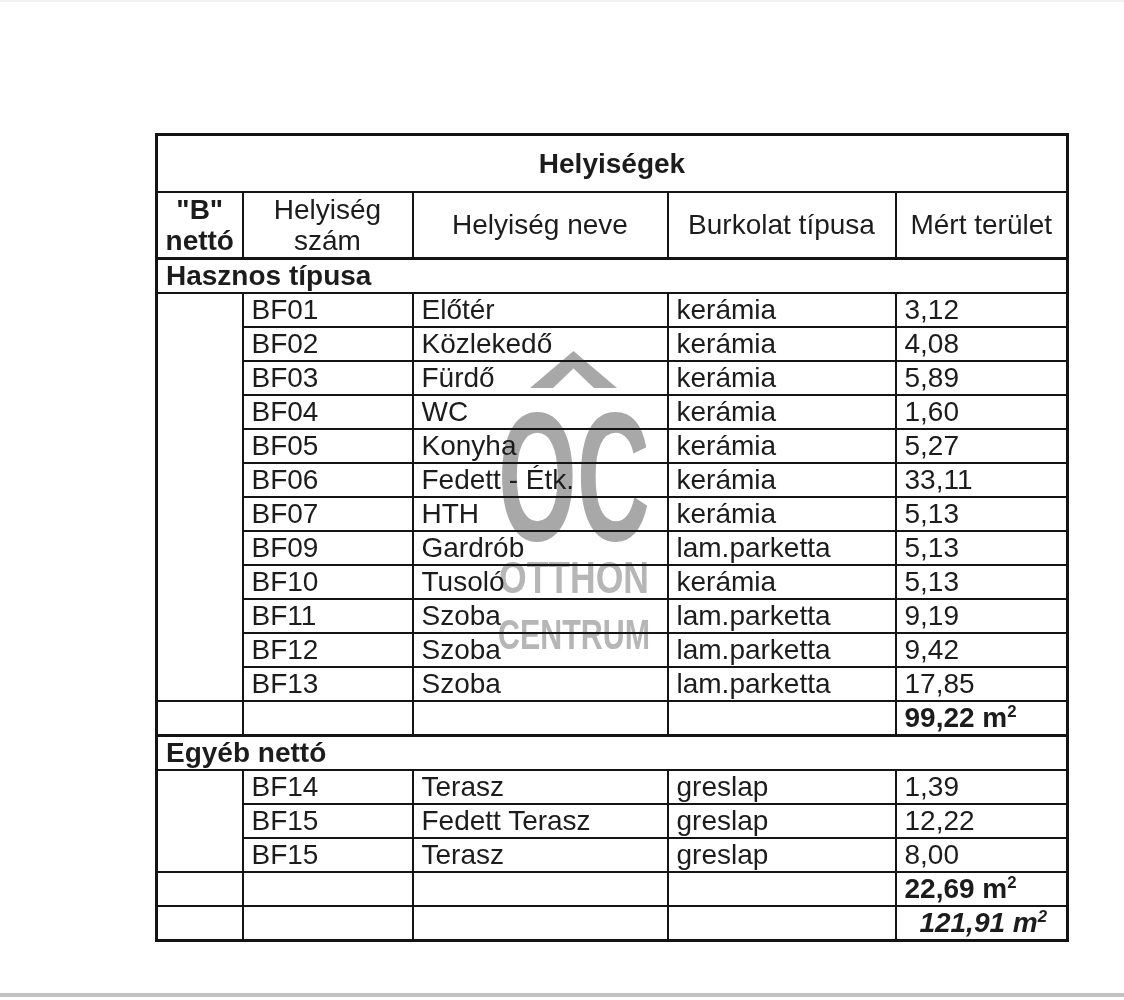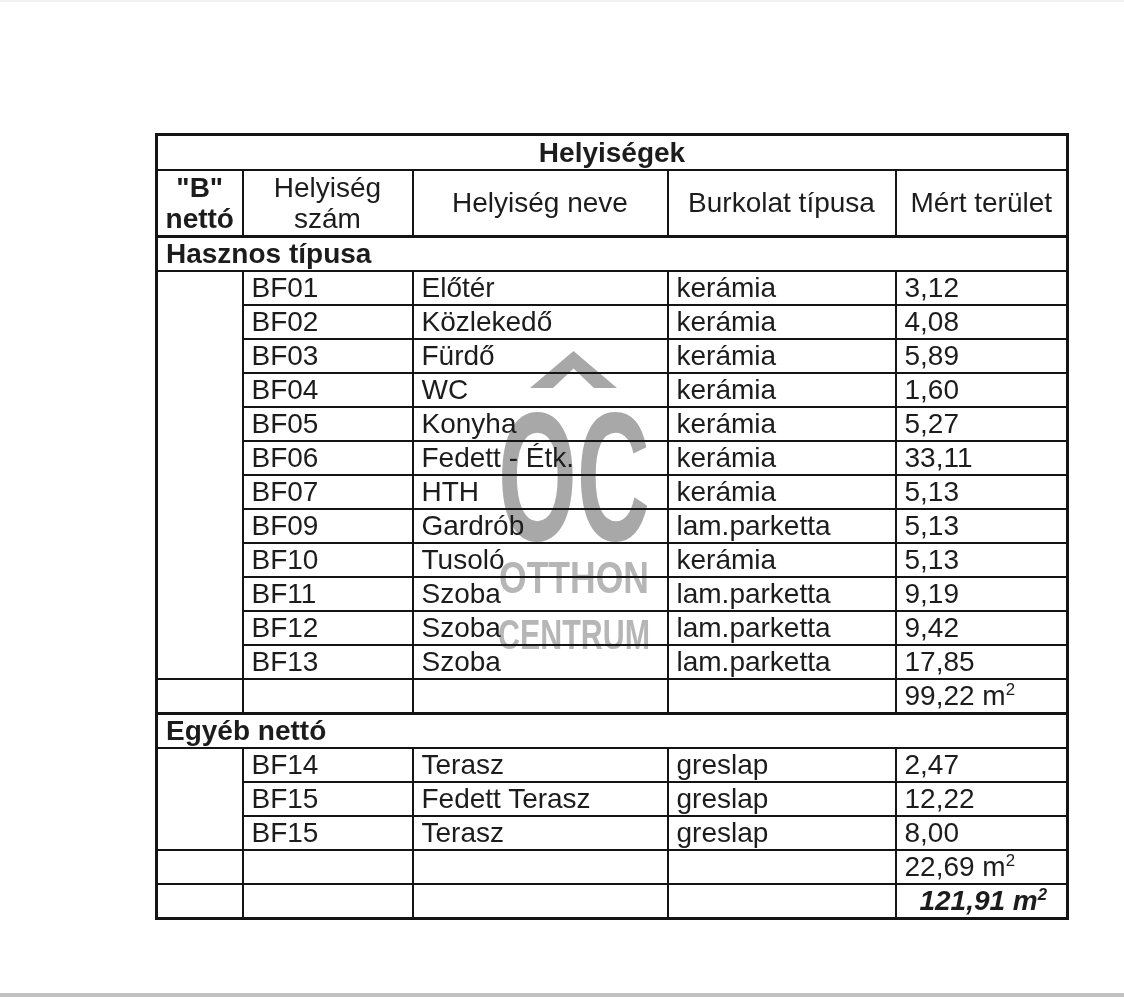--- a/index.html
+++ b/index.html
@@ -49,40 +49,40 @@
     background: transparent;
     overflow: hidden;
     white-space: nowrap;
   }
   .room-table { border: 3px solid #141414; }
 
   .title-row td {
     height: 33px;
     text-align: center;
     font-weight: bold;
-    padding: 0;
+    padding: 11px;
   }
   .header-row td {
     height: 64px;
     text-align: center;
     padding: 0 2px;
     line-height: 1.12;
     white-space: normal;
   }
   .header-row td.hdr-lakas { font-weight: bold; }
   .section-cell {
     height: 29px;
     font-weight: bold;
     border-top-width: 3px !important;
     padding-left: 6px;
   }
   .data-row td { height: 32px; }
   .lakas-cell { padding: 0; }
   .subtotal-row td, .total-row td { height: 31px; }
-  .subtotal-cell { font-weight: normal; }
+  .subtotal-cell { font-weight: bold; }
   .total-cell { font-weight: bold; font-style: italic; text-align: center; }
   .room-table sup {
     font-size: 0.60em;
     vertical-align: super;
     line-height: 0;
   }
 </style>
 </head>
 <body>
 
@@ -207,21 +207,21 @@
         <td class="subtotal-cell"><span>99,22 m</span><sup>2</sup></td>
       </tr>
       <tr class="section-row">
         <td colspan="5" class="section-cell">Egyéb nettó</td>
       </tr>
       <tr class="data-row">
         <td class="lakas-cell" rowspan="3"></td>
         <td>BF14</td>
         <td>Terasz</td>
         <td>greslap</td>
-        <td>2,47</td>
+        <td>1,39</td>
       </tr>
       <tr class="data-row">
         <td>BF15</td>
         <td>Fedett Terasz</td>
         <td>greslap</td>
         <td>12,22</td>
       </tr>
       <tr class="data-row">
         <td>BF15</td>
         <td>Terasz</td>

